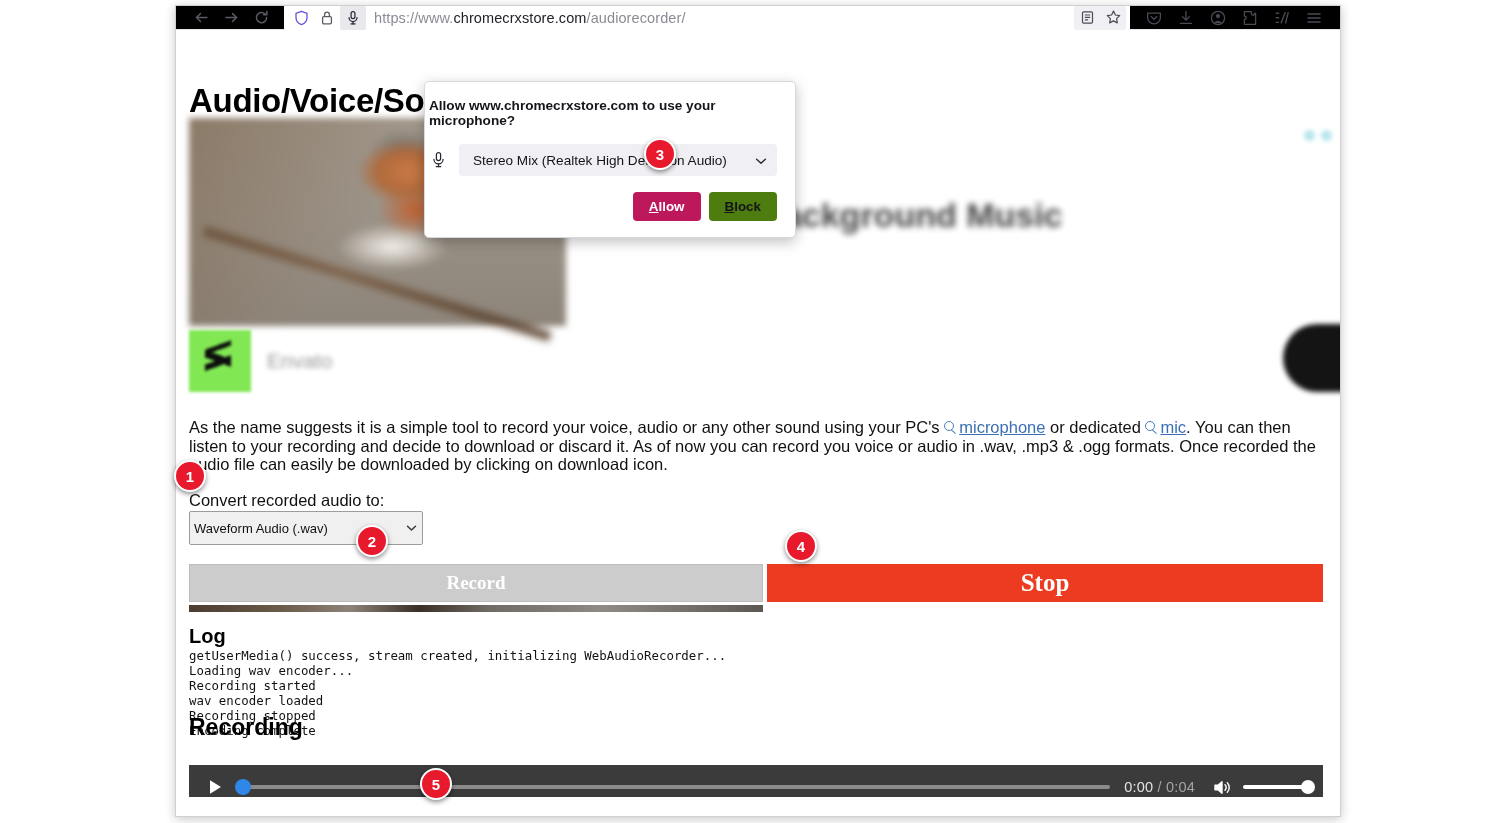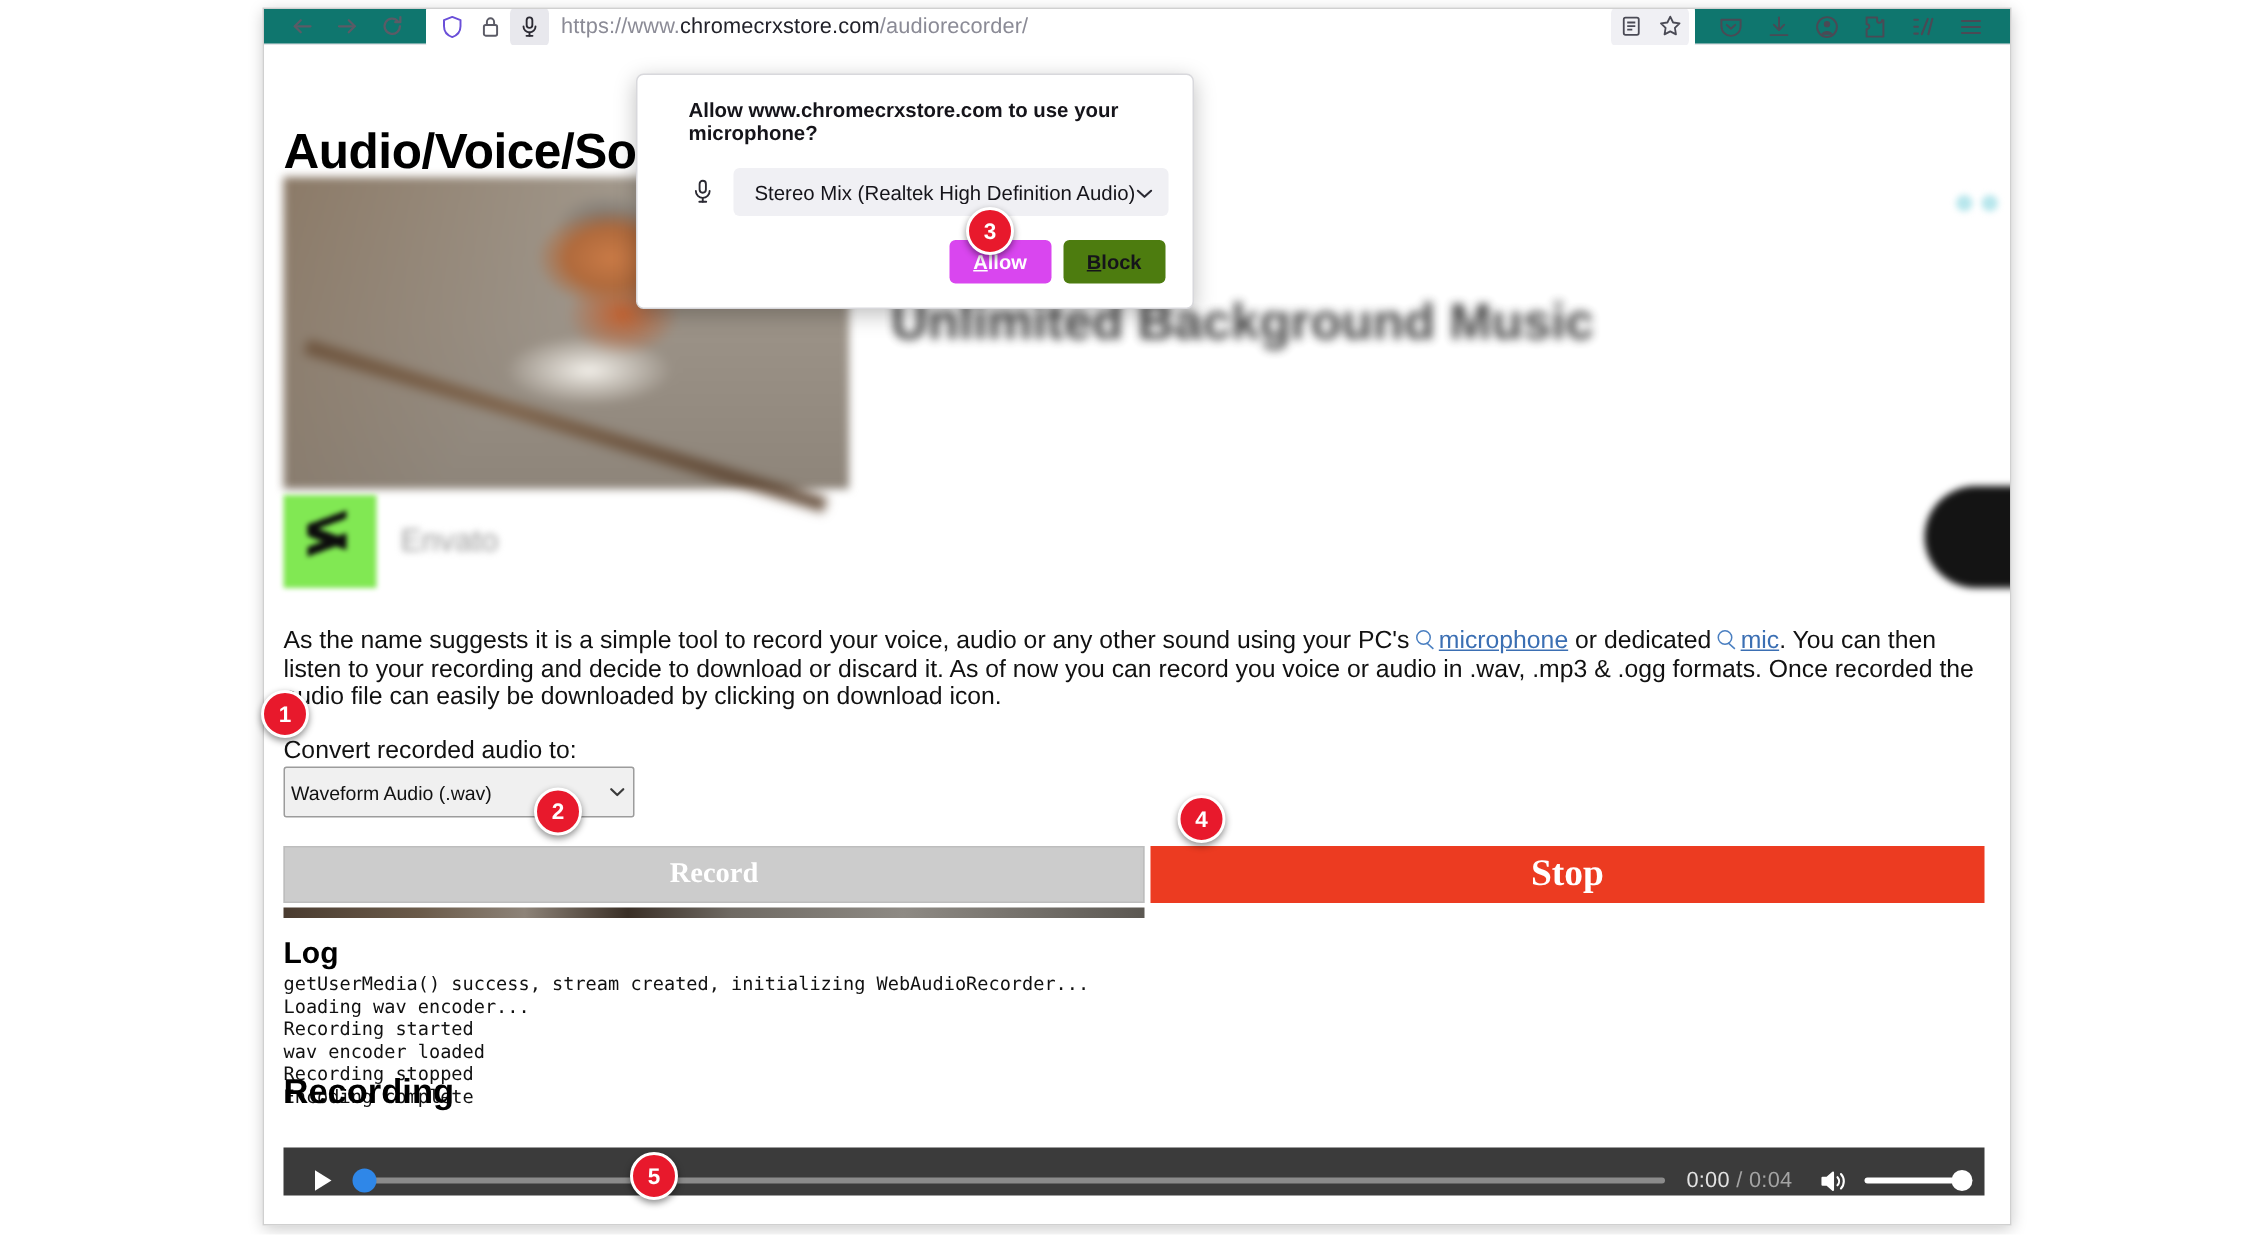--- a/index.html
+++ b/index.html
@@ -29,21 +29,21 @@
     background: #ffffff;
     border: 1px solid #d0d0d0;
     box-shadow: 0 2px 10px rgba(0,0,0,0.22);
     overflow: hidden;
   }
 
   
   .toolbar {
     position: relative;
     height: 24px;
-    background: #0f766e;
+    background: #000000;
     border-bottom: 1px solid #e4e4e7;
     display: flex;
     align-items: center;
     padding: 0 10px;
     box-sizing: border-box;
   }
   .nav-btn {
     width: 30px; height: 30px;
     display: flex; align-items: center; justify-content: center;
     color: #5b5b66;
@@ -412,27 +412,27 @@
     right: -6px; top: -5px;
     width: 14px; height: 14px;
     border-radius: 50%;
     background: #fff;
   }
 
   
   .perm-popup {
     position: absolute;
     left: 248px;
-    top: 19px;
+    top: 51px;
     width: 372px;
     background: #ffffff;
     border: 1px solid #d8d8dc;
     border-radius: 5px;
     box-shadow: 0 4px 14px rgba(0,0,0,0.25);
-    padding: 16px 18px 16px 34px;
+    padding: 16px 18px 16px 4px;
     box-sizing: border-box;
     z-index: 40;
   }
   .perm-title {
     font-size: 13.6px;
     color: #15141a;
     font-weight: 600;
     margin-bottom: 16px;
   }
   .perm-row {
@@ -476,21 +476,21 @@
   .perm-check-label {
     font-size: 13.2px;
     color: #15141a;
   }
   .perm-actions {
     display: flex;
     justify-content: flex-end;
     gap: 8px;
   }
   .btn-allow {
-    background: #d946ef;
+    background: #be185d;
     color: #ffffff;
     border-radius: 4px;
     padding: 7px 16px;
     font-size: 13.4px;
     font-weight: 600;
   }
   .btn-block {
     background: #4d7c0f;
     color: #15141a;
     border-radius: 4px;

